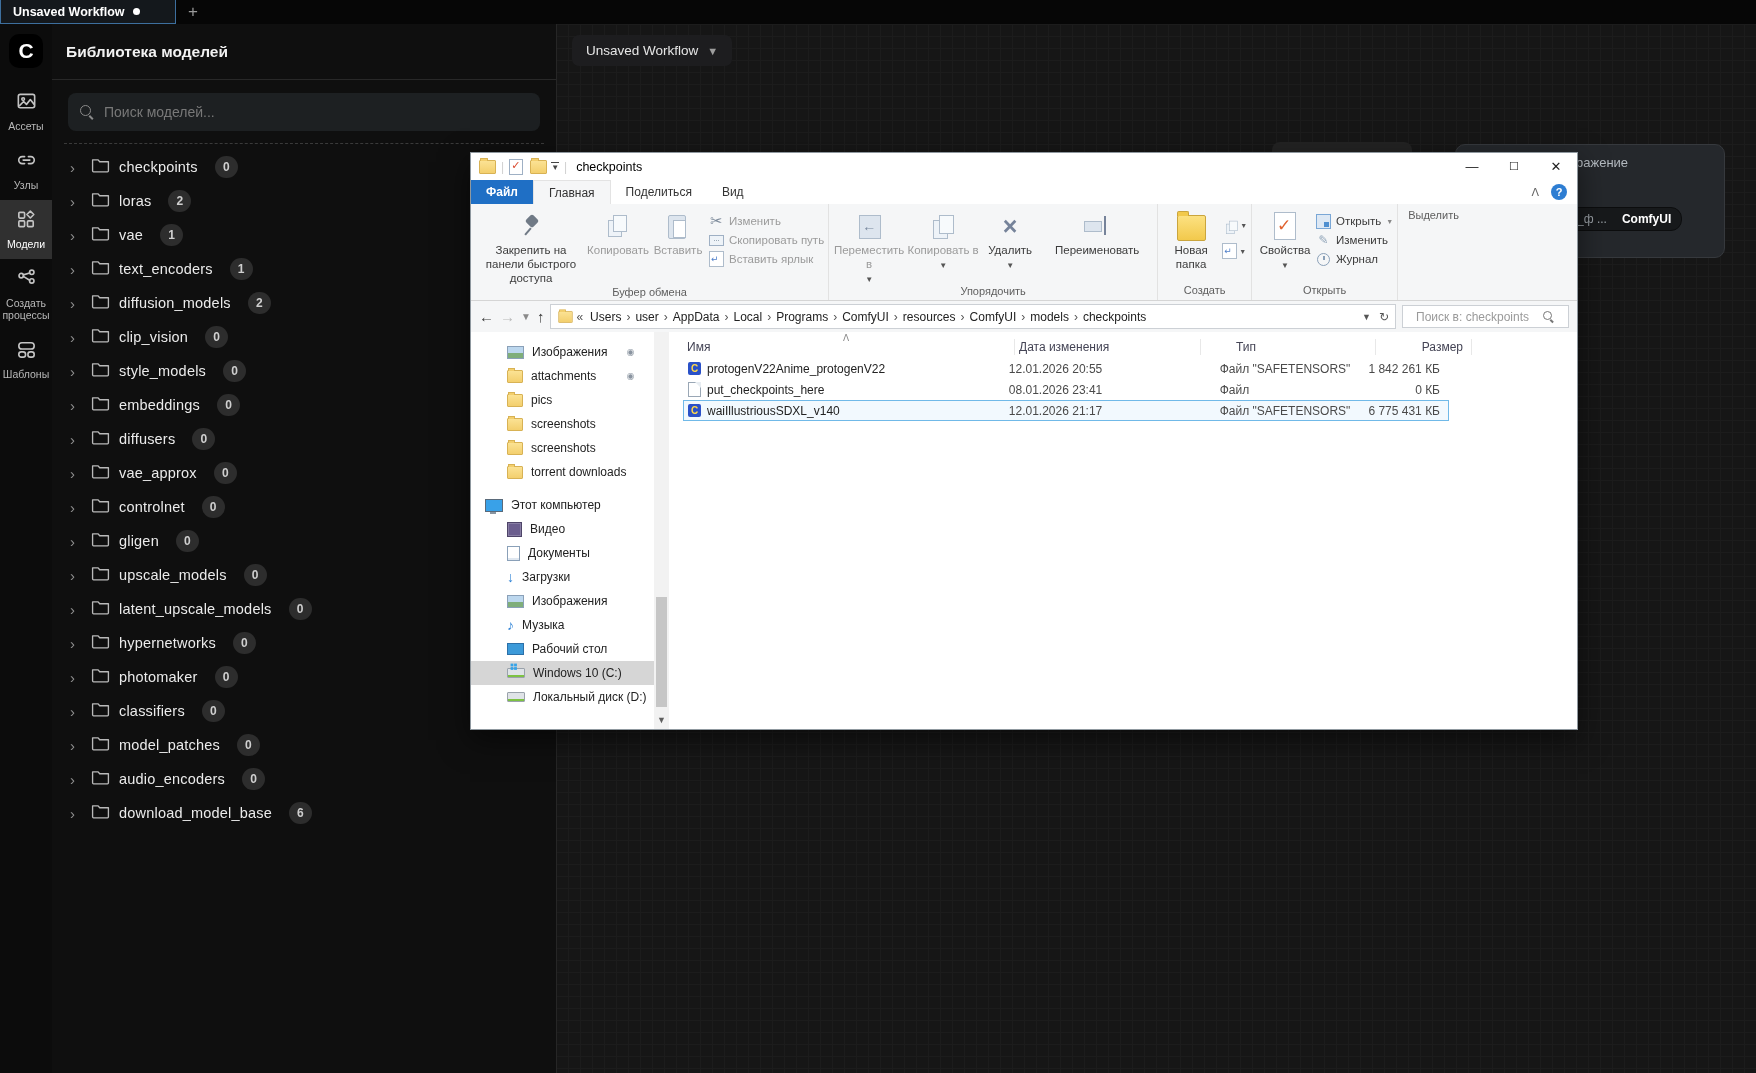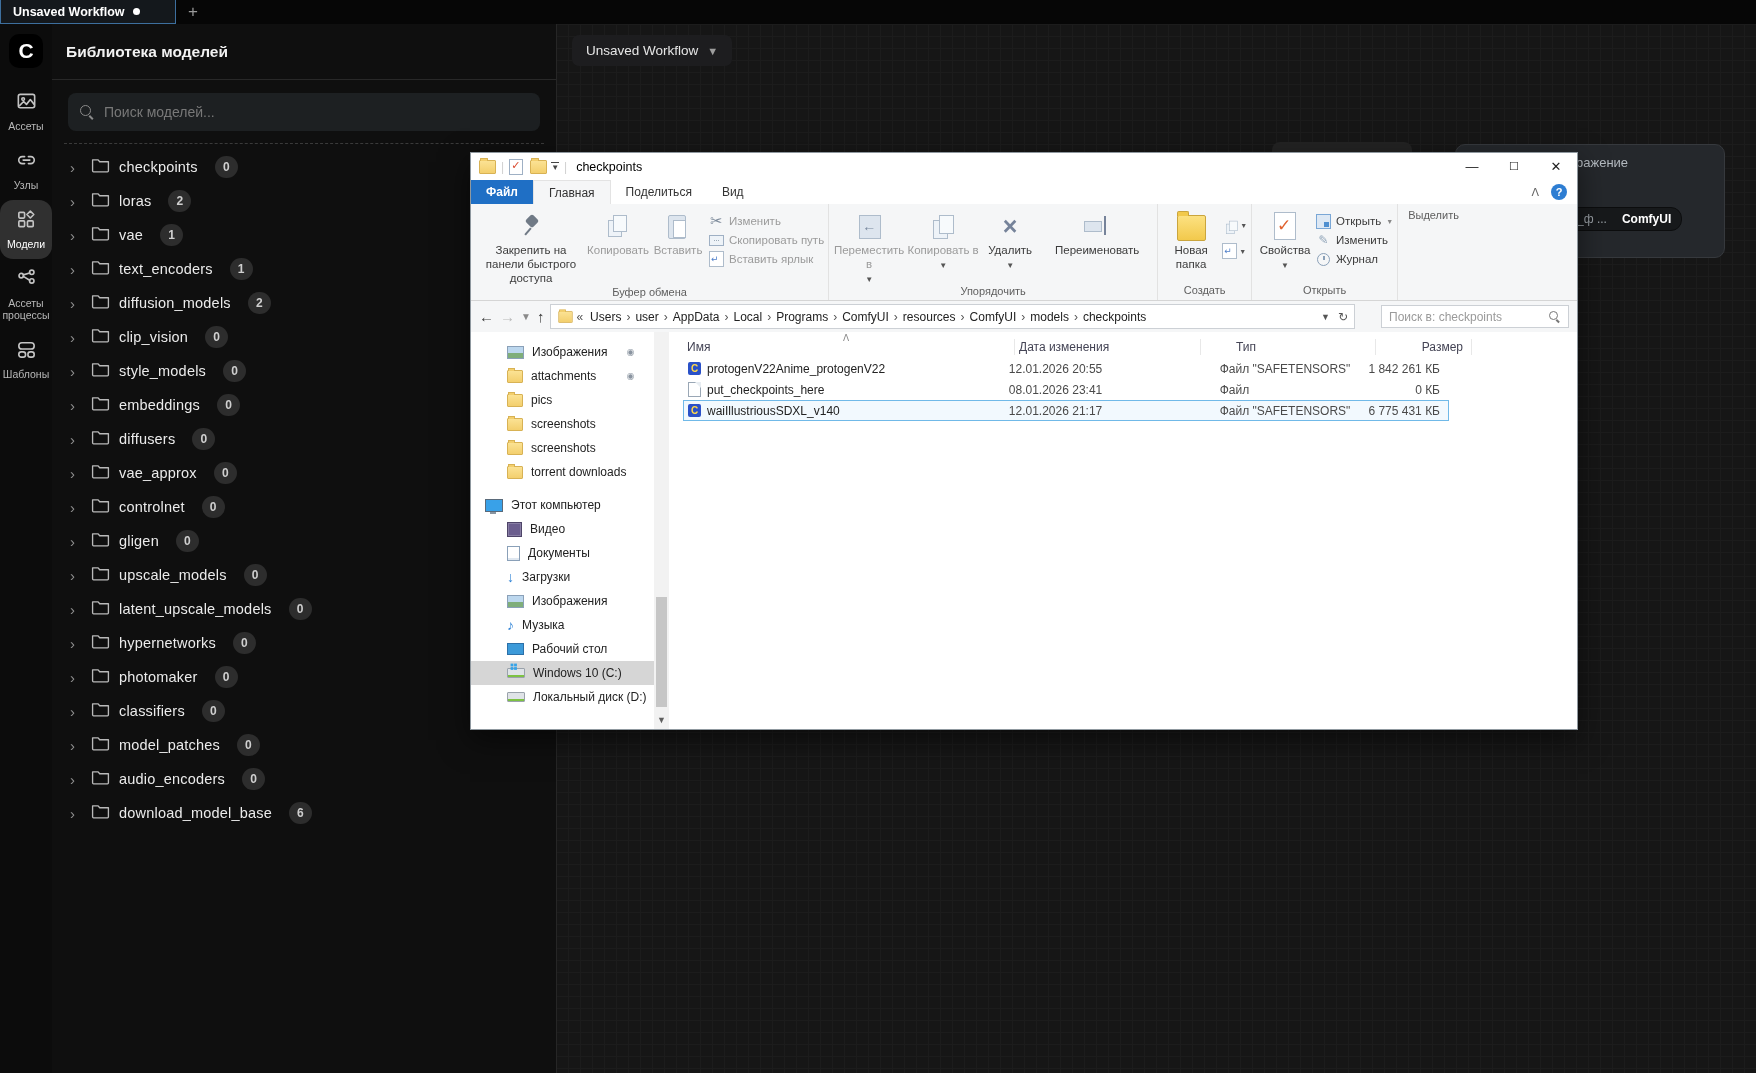--- a/index.html
+++ b/index.html
@@ -19,21 +19,21 @@
         border:1px solid #3d6f9e;border-top:none;color:#fff;font-size:12.5px;font-weight:bold;}
   .wtab .dot{width:7px;height:7px;border-radius:50%;background:#fff;}
   .newtab{width:34px;display:flex;align-items:center;justify-content:center;color:#9a9a9a;font-size:17px;}
   
   .rail{position:absolute;left:0;top:24px;bottom:0;width:52px;background:#0c0c0c;z-index:30;display:flex;flex-direction:column;align-items:center;}
   .logo{width:34px;height:34px;margin:10px 0 14px 0;background:#000;border-radius:10px;color:#fff;
         font-weight:bold;font-size:21px;display:flex;align-items:center;justify-content:center;}
   .rail-item{width:52px;padding:8px 0 9px 0;display:flex;flex-direction:column;align-items:center;gap:3px;cursor:pointer;}
   .rail-item svg{width:23px;height:23px;stroke:#c4c4c4;fill:none;stroke-width:1.7;stroke-linecap:round;stroke-linejoin:round;}
   .rail-item .rlabel{font-size:10.5px;color:#b9b9b9;text-align:center;line-height:1.15;}
-  .rail-item.active{background:#303030;border-radius:13px;}
+  .rail-item.active{background:#303030;}
   .rail-item.active .rlabel{color:#fff;}
   
   .panel{position:absolute;left:52px;top:24px;bottom:0;width:504px;background:#0f0f0f;z-index:31;border-right:1px solid #262626;}
   .panel-h{height:55px;display:flex;align-items:center;padding-left:14px;color:#f2f2f2;font-size:15.5px;font-weight:bold;
            border-bottom:1px solid #282828;}
   .searchwrap{padding:13px 16px 0 16px;}
   .search{height:38px;background:#1d2022;border-radius:8px;display:flex;align-items:center;gap:10px;padding:0 12px;}
   .search .ph{color:#787878;font-size:14px;}
   .mag{position:relative;width:14px;height:14px;flex:0 0 auto;}
   .mag::before{content:'';position:absolute;left:0;top:0;width:9px;height:9px;border:1.8px solid #8a8a8a;border-radius:50%;}
@@ -147,21 +147,21 @@
   
   .abar{height:31px;background:#f5f6f7;display:flex;align-items:center;gap:6px;padding:0 8px;flex:0 0 auto;}
   .navarr{font-size:15px;color:#3b3b3b;}
   .navarr.fwd{color:#b9b9b9;}
   .navarr.small{font-size:10px;color:#8a8a8a;}
   .crumbbox{flex:1;height:23px;background:#fff;border:1px solid #ccd0d5;display:flex;align-items:center;padding:0 6px;gap:2px;overflow:hidden;}
   .crumbbox .fold{transform:scale(.85);}
   .crumb{padding:0 5px;color:#222;white-space:nowrap;}
   .csep{color:#555;font-size:12px;}
   .cend{margin-left:auto;display:flex;align-items:center;gap:8px;color:#555;}
-  .searchbox{width:188px;height:23px;background:#fff;border:1px solid #ccd0d5;display:flex;align-items:center;padding:0 7px;color:#9a9a9a;box-sizing:border-box;margin-left:20px;}
+  .searchbox{width:167px;height:23px;background:#fff;border:1px solid #ccd0d5;display:flex;align-items:center;padding:0 13px;color:#9a9a9a;box-sizing:border-box;}
   .searchbox .mag2{margin-left:auto;position:relative;width:12px;height:12px;}
   .searchbox .mag2::before{content:'';position:absolute;left:0;top:0;width:7px;height:7px;border:1.5px solid #777;border-radius:50%;}
   .searchbox .mag2::after{content:'';position:absolute;left:8px;top:8px;width:4px;height:1.5px;background:#777;transform:rotate(45deg);transform-origin:0 0;}
   
   .content{flex:1;display:flex;min-height:0;}
   .nav{width:198px;flex:0 0 auto;position:relative;overflow:hidden;padding-top:8px;box-sizing:border-box;}
   .nrow{height:24px;display:flex;align-items:center;gap:8px;padding-left:36px;white-space:nowrap;color:#222;}
   .nrow.root{padding-left:14px;margin-top:9px;}
   .nrow.seld{background:#d6d6d6;}
   .nrow .pinmark{margin-left:auto;margin-right:34px;color:#8a94a0;font-size:10px;transform:rotate(40deg);}
@@ -252,21 +252,21 @@
             </svg></span>
           <span class="rlabel">Модели</span>
         </div>
         <div class="rail-item">
           <span><svg viewBox="0 0 24 24">
               <circle cx="6.5" cy="9" r="2.3"></circle>
               <circle cx="17.5" cy="5.5" r="2.3"></circle>
               <circle cx="17.5" cy="14.5" r="2.3"></circle>
               <path d="M8.7 8.2l6.6-2M8.7 9.8l6.6 4"></path>
             </svg></span>
-          <span class="rlabel">Ассеты процессы</span>
+          <span class="rlabel">Создать процессы</span>
         </div>
         <div class="rail-item">
           <span><svg viewBox="0 0 24 24">
               <rect x="4" y="5" width="16" height="6.5" rx="3.2"></rect>
               <rect x="4" y="14.5" width="7" height="5.5" rx="2.5"></rect>
               <rect x="13.5" y="14.5" width="6.5" height="5.5" rx="2.5"></rect>
             </svg></span>
           <span class="rlabel">Шаблоны</span>
         </div>
       </div>

